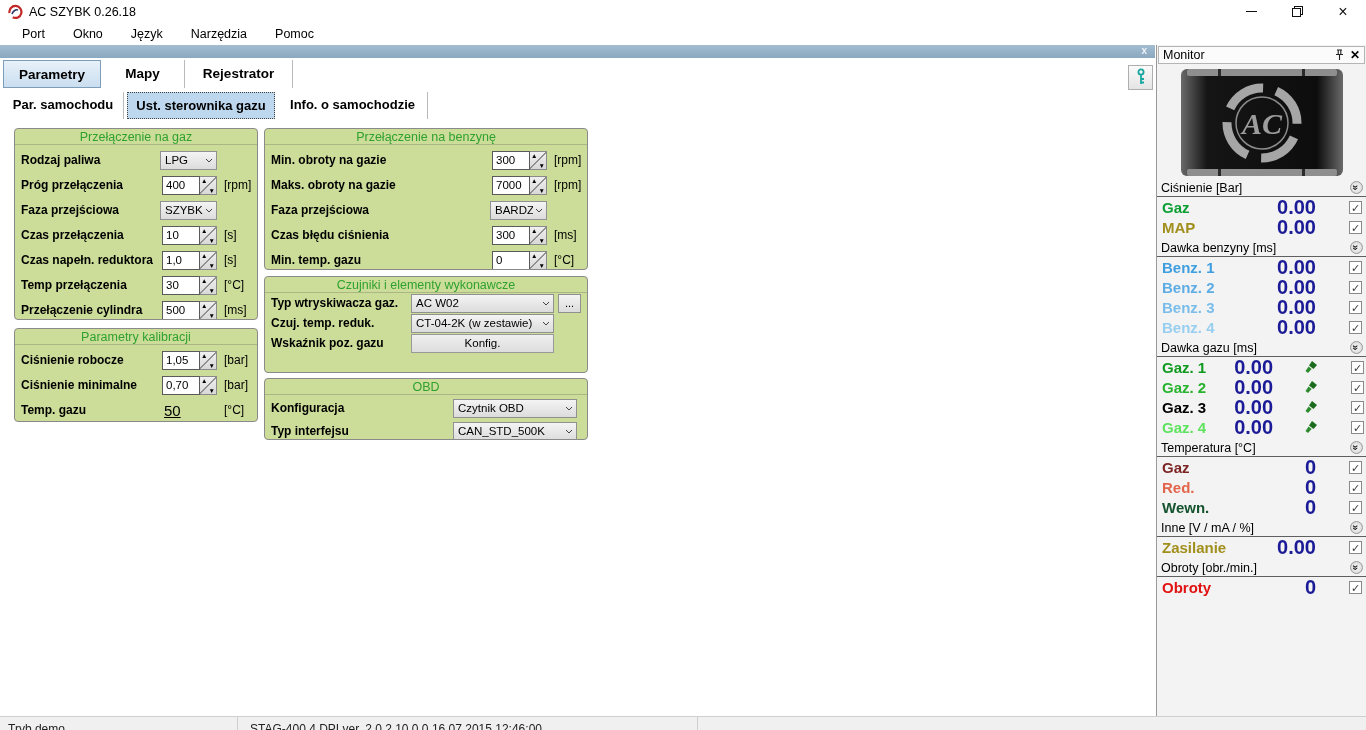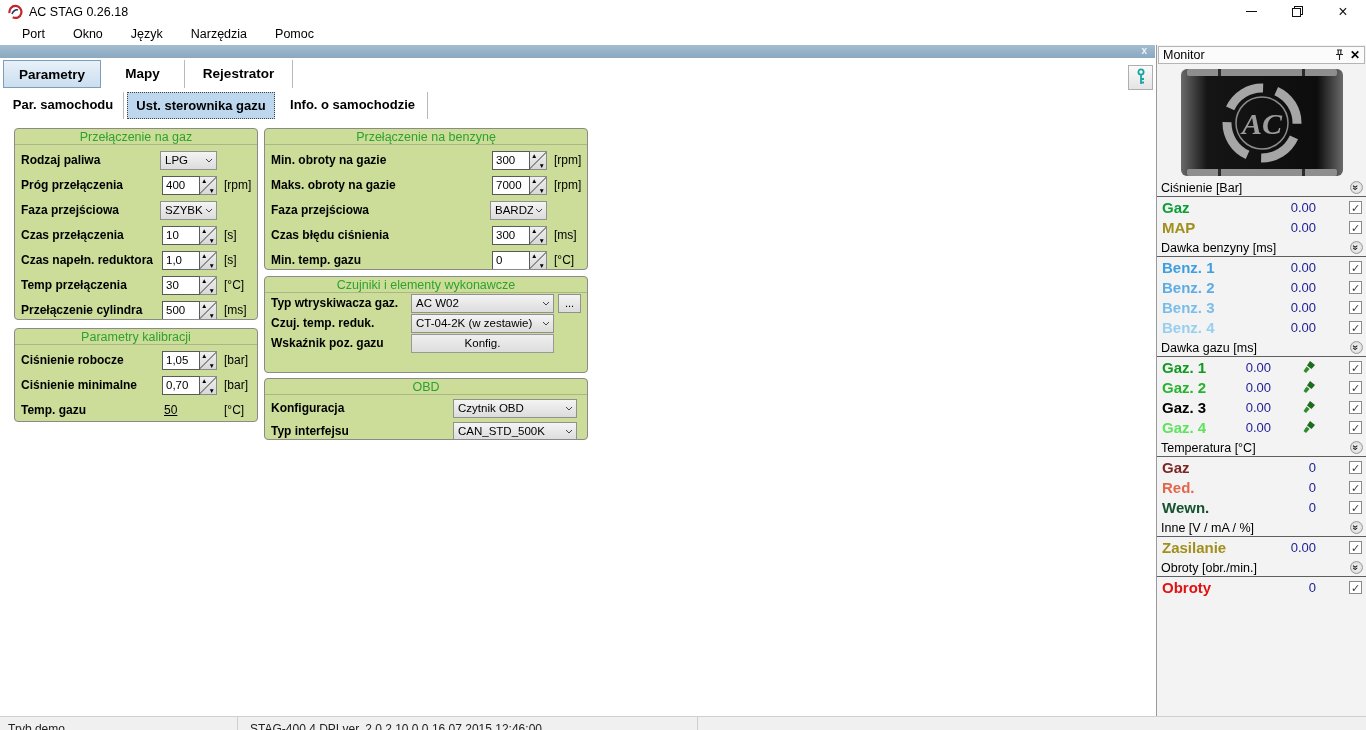--- a/index.html
+++ b/index.html
@@ -50,21 +50,21 @@
   .p-cal { left:14px; top:270px; width:244px; height:94px; }
   .p-pet { left:264px; top:70px;  width:324px; height:142px; }
   .p-sen { left:264px; top:218px; width:324px; height:97px; }
   .p-obd { left:264px; top:320px; width:324px; height:62px; }
 
   .prow { display:flex; align-items:center; height:20px; margin:5px 6px 0 6px; }
   .p-obd .prow { margin-top:3px; }
   .p-sen .prow { margin-top:0; }
   .plabel { flex:1; font-weight:bold; font-size:12px; white-space:nowrap; }
   .punit { width:34px; font-size:12px; padding-left:7px; white-space:nowrap; }
-  .pstatic { width:57px; font-size:12px; padding-left:4px;text-decoration:underline; }
+  .pstatic { width:57px; font-size:15px; padding-left:4px;text-decoration:underline; }
 
   .combo { width:57px; height:19px; background:linear-gradient(#f4f4f4,#dcdcdc); border:1px solid #919191; display:flex; align-items:center; font-size:11.5px; padding:0 3px 0 4px; white-space:nowrap; overflow:hidden; }
   .combo .combo-text { overflow:hidden; white-space:nowrap; flex:1; }
   .combo .chev { margin-left:2px; display:inline-flex; flex:none; }
   .combo.wide { width:143px; }
   .combo.obd { width:124px; margin-right:4px; }
 
   .spin { display:flex; height:19px; }
   .spin-val { width:38px; background:#fff; border:1px solid #5a5a5a; font-size:11.5px; display:flex; align-items:center; padding-left:3px; }
   .spin-btn { position:relative; width:17px; height:19px; border:1px solid #8a8a8a; border-left:none;
@@ -88,21 +88,21 @@
     background:linear-gradient(90deg,#8e8e8e 0 21%, #2a2a2a 21% 23%, #8e8e8e 23% 77%, #2a2a2a 77% 79%, #8e8e8e 79% 100%); }
   .device::before { top:0; } .device::after { bottom:0; }
   .device svg { position:absolute; left:50%; top:50%; transform:translate(-50%,-50%); }
 
   .msec { display:flex; align-items:center; height:18px; margin-top:2px; padding:0 3px 0 4px; font-size:12.5px; border-bottom:1px solid #5f5f5f; }
   .collapse-btn { margin-left:auto; width:13px; height:13px; border-radius:50%; background:radial-gradient(#ffffff,#cdcdcd); border:1px solid #9a9a9a; position:relative; }
   .collapse-btn::before { content:"»"; position:absolute; left:2px; top:0px; font-size:10px; font-weight:bold; color:#222; transform:rotate(90deg); line-height:11px; }
 
   .mrow { display:flex; align-items:center; height:20px; padding:0 4px 0 5px;gap:28px; }
   .mlabel { font-weight:bold; font-size:15px; white-space:nowrap; }
-  .mvalue { margin-left:auto; font-weight:normal; font-size:13px; color:#1b1b97; }
+  .mvalue { margin-left:auto; font-weight:bold; font-size:20px; color:#1b1b97; }
   .mcheck { flex:none; width:13px; height:13px; background:#fff; border:1px solid #8a8a8a; margin-left:5px; font-size:11px; line-height:12px; text-align:center; color:#3a3a3a; }
   .mcheck::before { content:"✓"; }
   .injector { display:inline-flex; margin-left:3px; }
 
   
   .statusbar { position:absolute; left:0; right:0; top:716px; height:14px; background:#f0f0f0; border-top:1px solid #cfcfcf; overflow:hidden; font-size:12px; color:#222; }
   .sb-text { position:absolute; top:5px; white-space:nowrap; }
   .sb-mode { left:8px; }
   .sb-version { left:250px; }
   .sb-div { position:absolute; top:0; bottom:0; width:1px; background:#cfcfcf; }
@@ -112,21 +112,21 @@
 
 <div class="app">
 
   <div class="titlebar">
     <span class="app-icon">
       <svg width="16" height="16" viewBox="0 0 16 16">
         <path d="M2.5 9a6 6 0 1 1 3.2 4.3" stroke="#c22626" stroke-width="2.2" fill="none"></path>
         <path d="M5 10c1-3 4-5 6-4" stroke="#27356b" stroke-width="1.6" fill="none"></path>
       </svg>
     </span>
-    <span class="title-text">AC STAG 0.26.18</span>
+    <span class="title-text">AC SZYBK 0.26.18</span>
     <div class="win-controls">
       <span class="win-btn">
           <span class="min-glyph"></span>
         </span>
       <span class="win-btn">
         <svg width="11" height="11" viewBox="0 0 11 11">
           <rect x="2.5" y="0.5" width="8" height="8" fill="#fff" stroke="#111"></rect>
           <rect x="0.5" y="2.5" width="8" height="8" fill="#fff" stroke="#111"></rect>
         </svg>
       </span>

